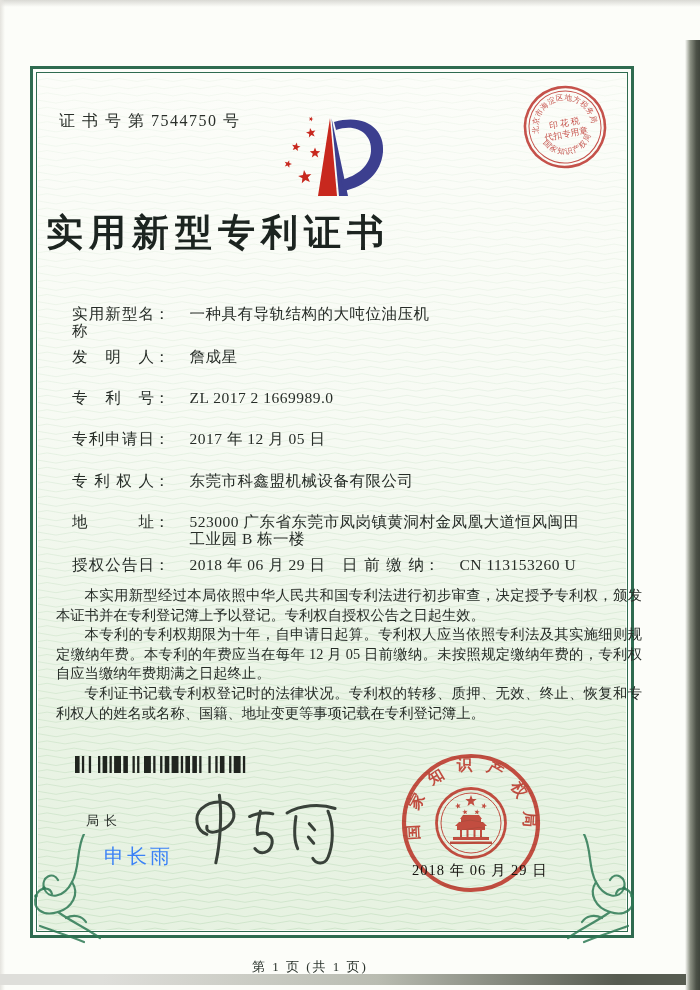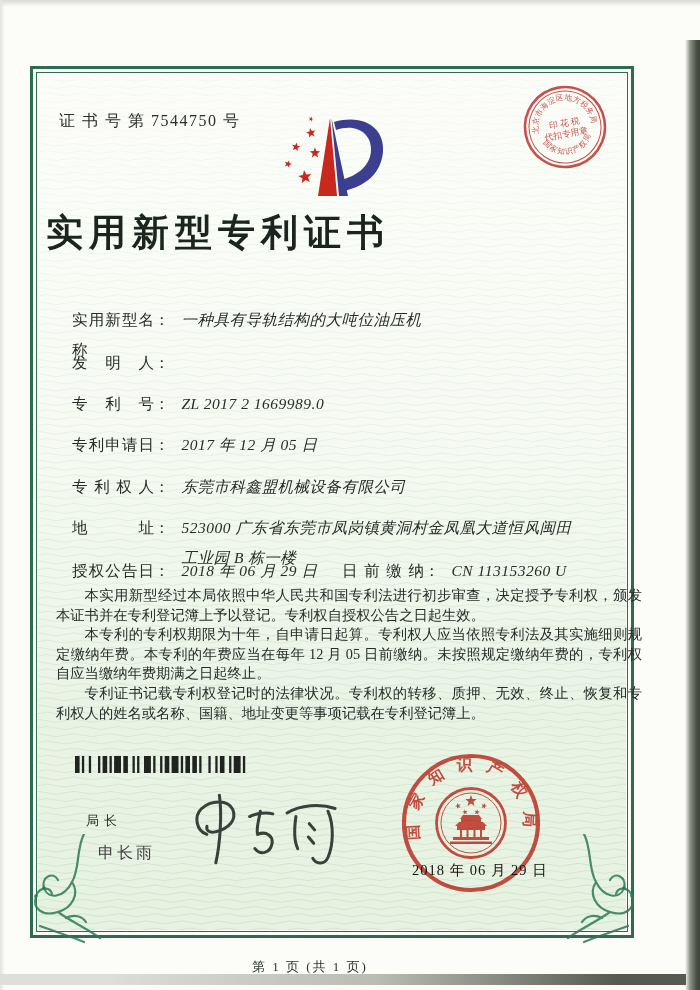--- a/index.html
+++ b/index.html
@@ -17,30 +17,30 @@
   .edge-bottom{position:absolute;left:0;right:14px;top:974px;height:11px;background:linear-gradient(to right,#dededa 15%,#b9bcb1 55%,#565b50 90%);}
   
   .frame{position:absolute;left:30px;top:66px;width:604px;height:872px;border:3px solid var(--frame);}
   .frame-inner{position:absolute;inset:3px;border:1px solid var(--frame);}
   #waves{position:absolute;left:38px;top:74px;pointer-events:none;}
   .tint{position:absolute;left:38px;top:74px;width:588px;height:856px;pointer-events:none;
     background:linear-gradient(180deg,rgba(236,244,233,0) 0%,rgba(225,239,220,.18) 40%,rgba(211,232,204,.45) 75%,rgba(213,233,206,.55) 100%);}
   .certno{position:absolute;left:59px;top:111px;font-size:16px;letter-spacing:1.5px;color:#2a2f2a;}
   .title{position:absolute;left:30px;top:208px;width:604px;text-align:left;transform:translateX(16px);
     font-size:37px;font-weight:600;letter-spacing:6px;color:#1c2420;}
-  .frow{position:absolute;left:72px;display:flex;font-size:15.5px;color:var(--ink);line-height:30px;}
+  .frow{position:absolute;left:72px;display:flex;font-size:15.5px;color:var(--ink);line-height:17px;}
   .flabel{display:inline-block;width:82px;text-align:justify;text-align-last:justify;}
-  .fvalue{margin-left:12px;letter-spacing:.5px;white-space:pre-line;width:470px;font-style:italic;}
+  .fvalue{margin-left:20px;letter-spacing:.5px;white-space:pre-line;width:470px;}
   .g2{position:absolute;left:270px;top:0;display:flex;}
   .paras{position:absolute;left:56px;top:586px;width:586px;font-size:14.3px;line-height:19.6px;
     text-align:justify;color:var(--ink);}
   .paras p{text-indent:2em;}
   .barcode{position:absolute;left:75px;top:756px;}
   .signer-title{position:absolute;left:86px;top:812px;font-family:"Liberation Sans","DejaVu Sans",sans-serif;font-size:13px;letter-spacing:5px;color:#272d28;font-weight:500;}
-  .signer-name{position:absolute;left:98px;top:843px;font-family:"Liberation Sans","DejaVu Sans",sans-serif;font-size:16px;letter-spacing:3px;color:#404040;font-weight:500;}
+  .signer-name{position:absolute;left:104px;top:843px;font-family:"Liberation Sans","DejaVu Sans",sans-serif;font-size:20px;letter-spacing:3px;color:#3b82f6;font-weight:500;}
   .signature{position:absolute;left:182px;top:788px;}
   .seal{position:absolute;left:400px;top:752px;mix-blend-mode:multiply;opacity:.92;z-index:5;}
   .seal-date{position:absolute;left:412px;top:861px;font-size:14.5px;letter-spacing:1px;color:#15130f;z-index:6;white-space:nowrap;}
   .tax-stamp{position:absolute;left:521px;top:83px;transform:rotate(-10deg);mix-blend-mode:multiply;opacity:.88;}
   .logo{position:absolute;left:282px;top:110px;}
   .footer{position:absolute;left:30px;top:910px;width:604px;text-align:center;transform:translateX(-22px);
     font-size:13px;letter-spacing:2px;color:#2a332c;margin-top:48px;}
   .flourish{position:absolute;z-index:4;}
   .fl-bl{left:26px;top:834px;}
   .fl-br{left:566px;top:834px;transform:scaleX(-1);}
@@ -238,20 +238,21 @@
   <div class="title">实用新型专利证书</div>
 
   <div class="frow" style="top:305px">
     <span class="flabel">实用新型名称</span>
       <span>：</span>
     <span class="fvalue">一种具有导轨结构的大吨位油压机</span>
   </div>
   <div class="frow" style="top:348px">
     <span class="flabel">发明人</span>
       <span>：</span>
+    <span class="fvalue">詹成星</span>
   </div>
   <div class="frow" style="top:389px">
     <span class="flabel">专利号</span>
       <span>：</span>
     <span class="fvalue">ZL 2017 2 1669989.0</span>
   </div>
   <div class="frow" style="top:430px">
     <span class="flabel">专利申请日</span>
       <span>：</span>
     <span class="fvalue">2017 年 12 月 05 日</span>

